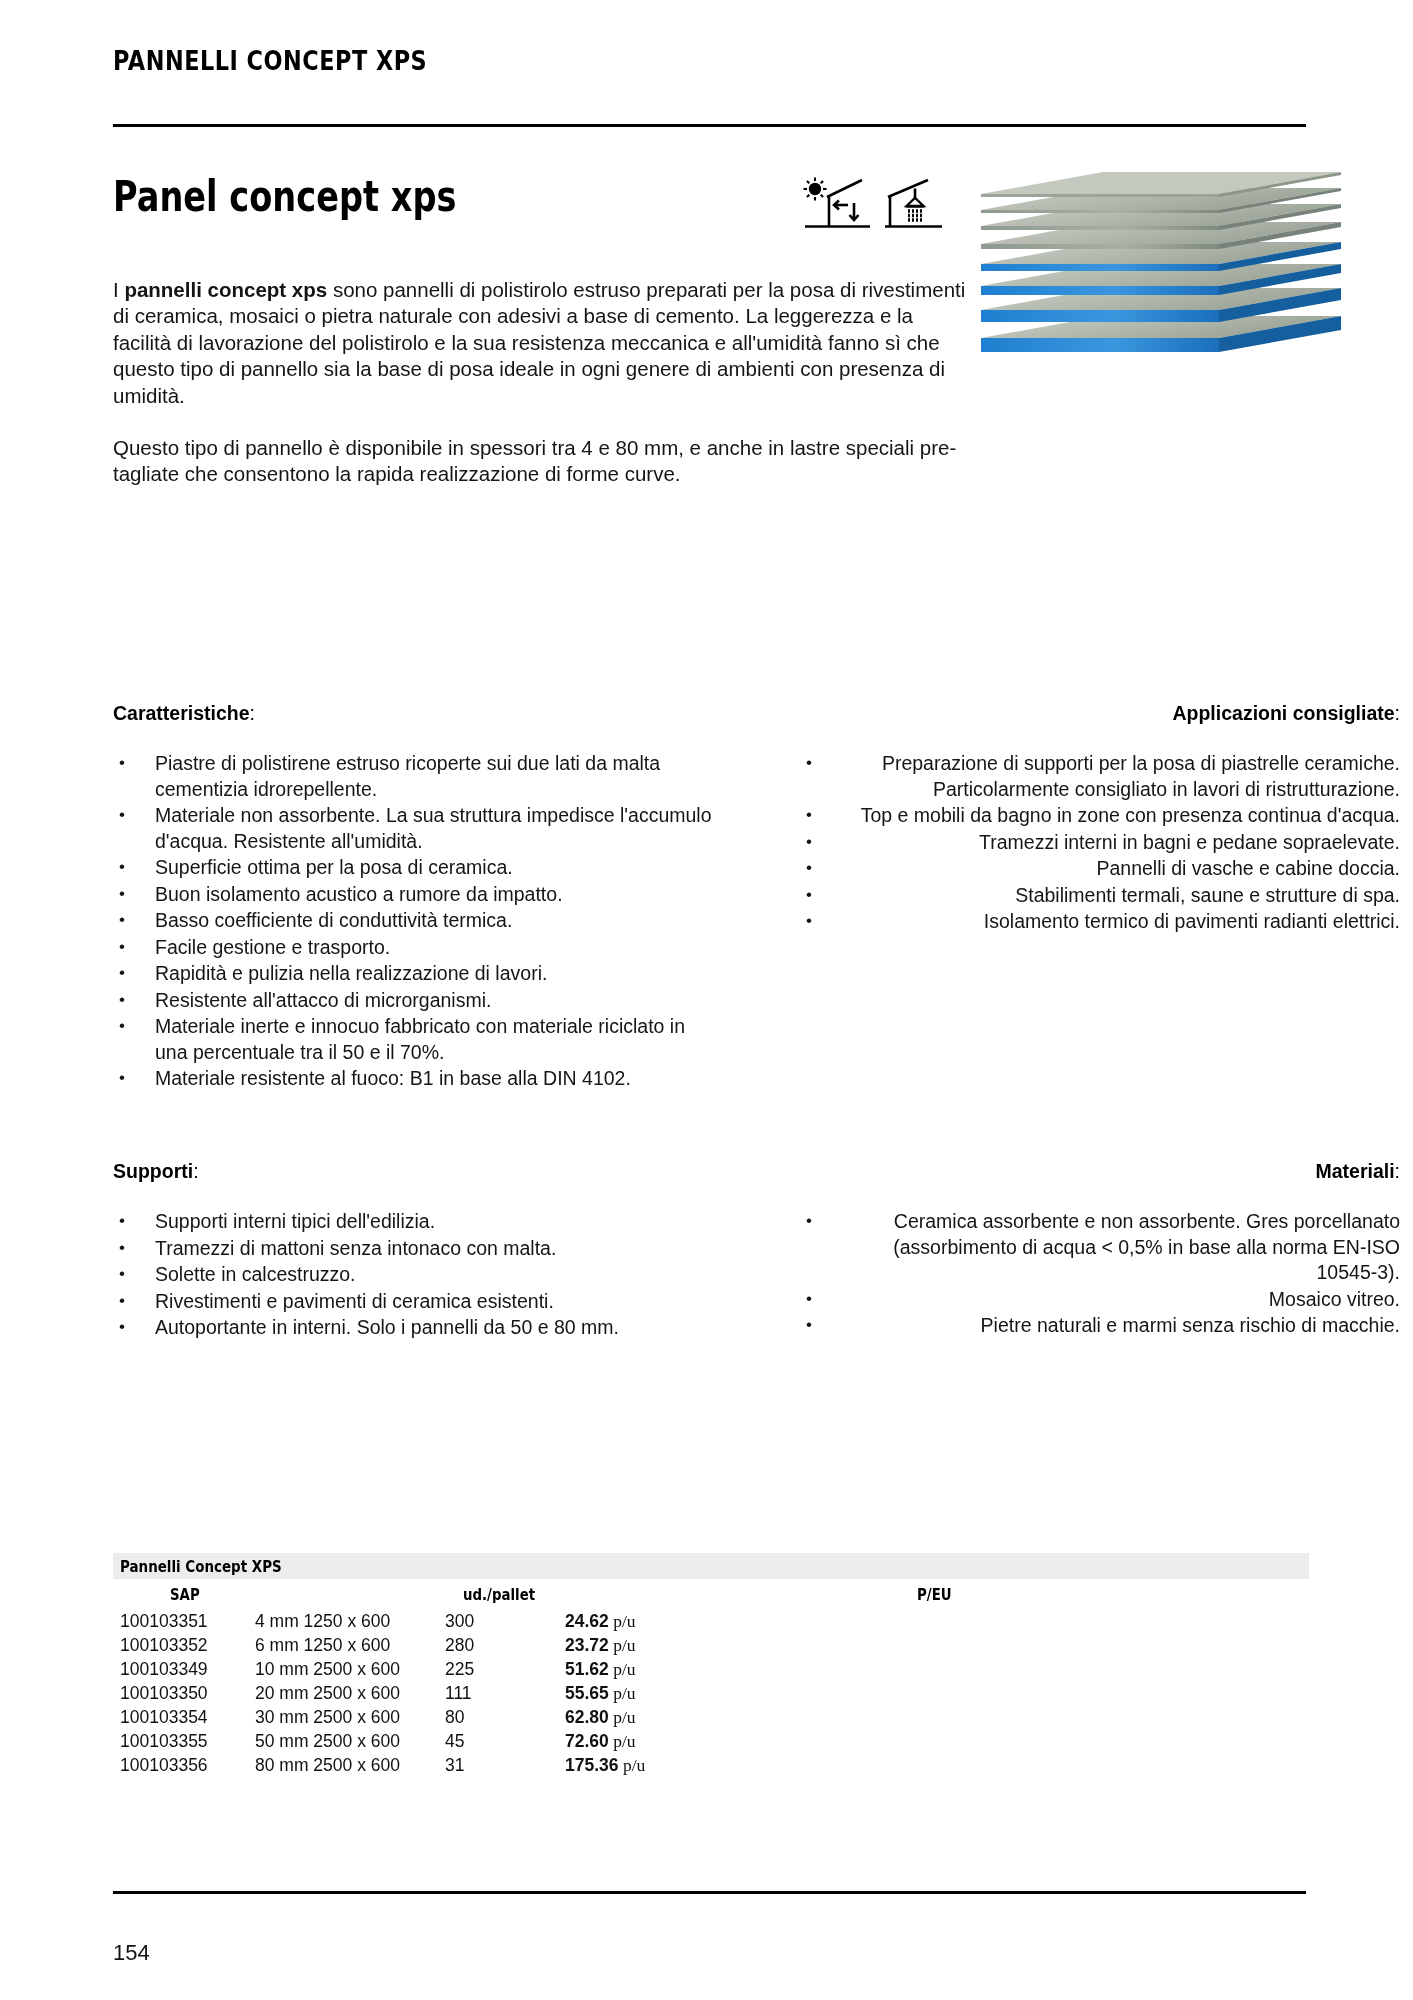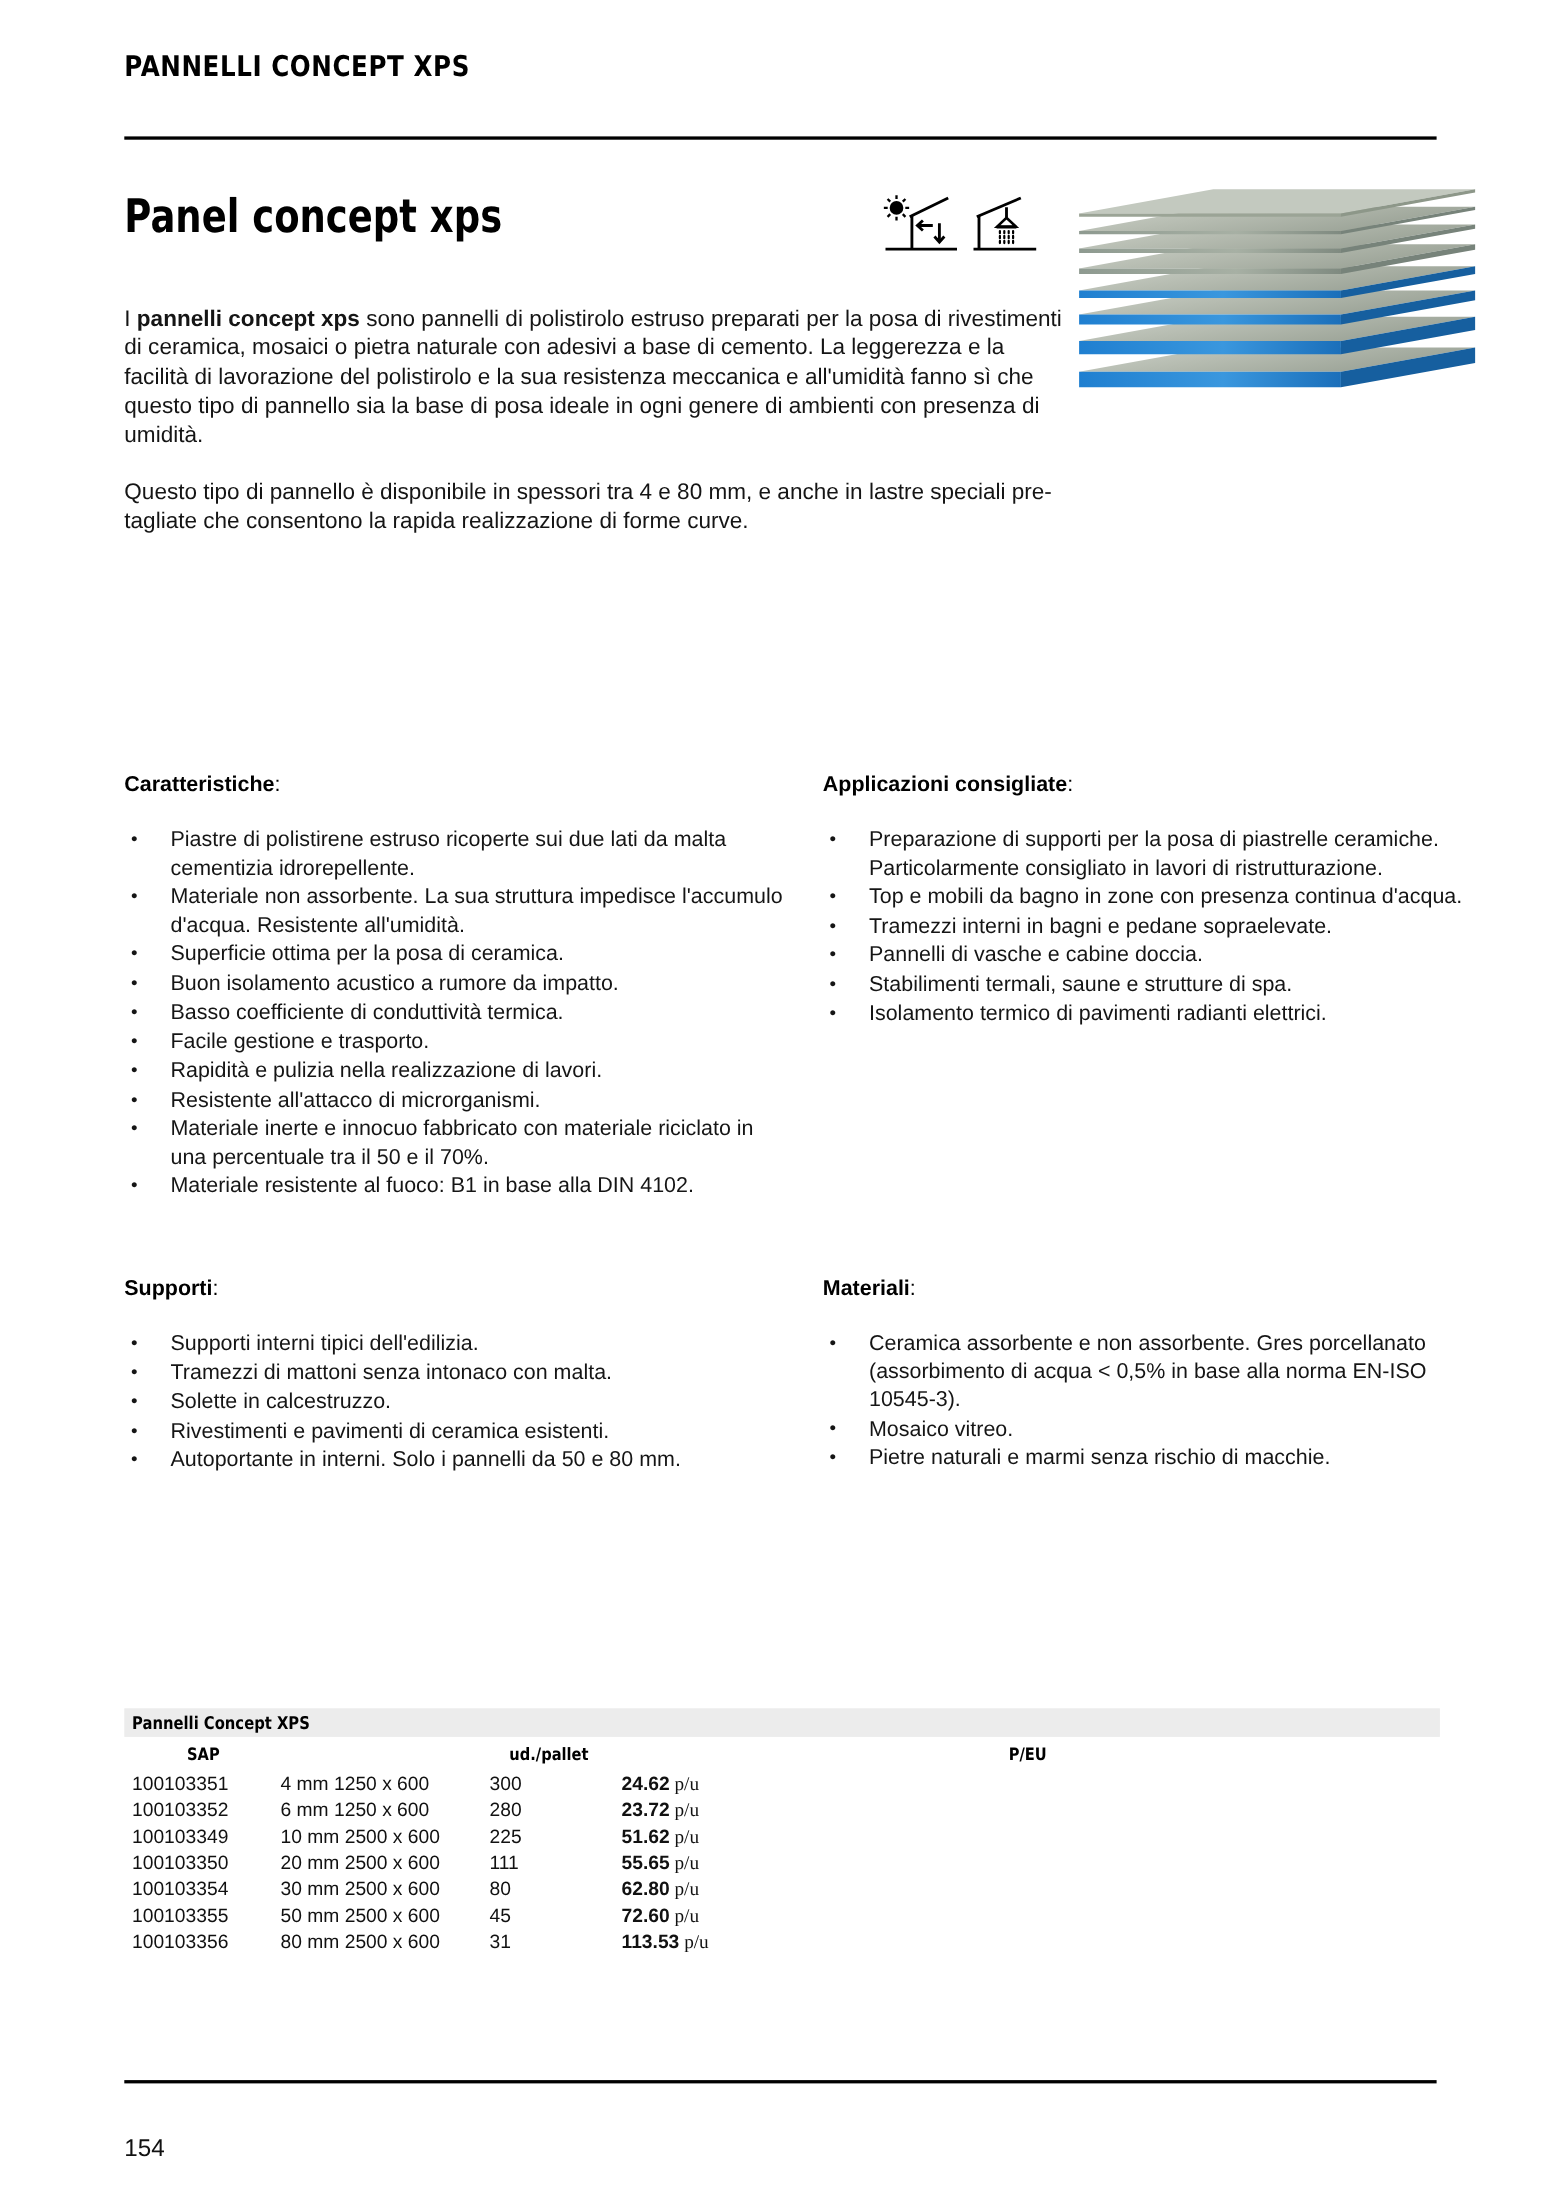--- a/index.html
+++ b/index.html
@@ -86,21 +86,21 @@
     line-height: 26.5px;
     color: #151515;
   }
   .intro-para.p1 { top: 256px; }
   .intro-para.p2 { top: 414px; width: 870px; }
   .intro-para b { font-weight: bold; }
 
   
   .col { position: absolute; }
   .col-left  { left: 113px;  width: 600px; }
-  .col-right { left: 748px;  width: 600px; }
+  .col-right { left: 800px;  width: 600px; text-align: right; }
 
   .block-heading {
     font-size: 19.5px;
     font-weight: bold;
     margin: 0 0 26px 0;
     color: #000;
   }
   .block-heading span.norm { font-weight: normal; }
 
   ul.bullets {
@@ -434,21 +434,21 @@
         <tr>
           <td class="col-sap">100103355</td>
           <td class="col-desc">50 mm 2500 x 600</td>
           <td class="col-ud">45</td>
           <td class="col-price"><span class="price-val">72.60</span><span class="price-unit"> p/u</span></td>
         </tr>
         <tr>
           <td class="col-sap">100103356</td>
           <td class="col-desc">80 mm 2500 x 600</td>
           <td class="col-ud">31</td>
-          <td class="col-price"><span class="price-val">113.53</span><span class="price-unit"> p/u</span></td>
+          <td class="col-price"><span class="price-val">175.36</span><span class="price-unit"> p/u</span></td>
         </tr>
       </tbody>
     </table>
   </div>
 
   <div class="footer-rule"></div>
   <div class="page-number">154</div>
 
 </div>
 

